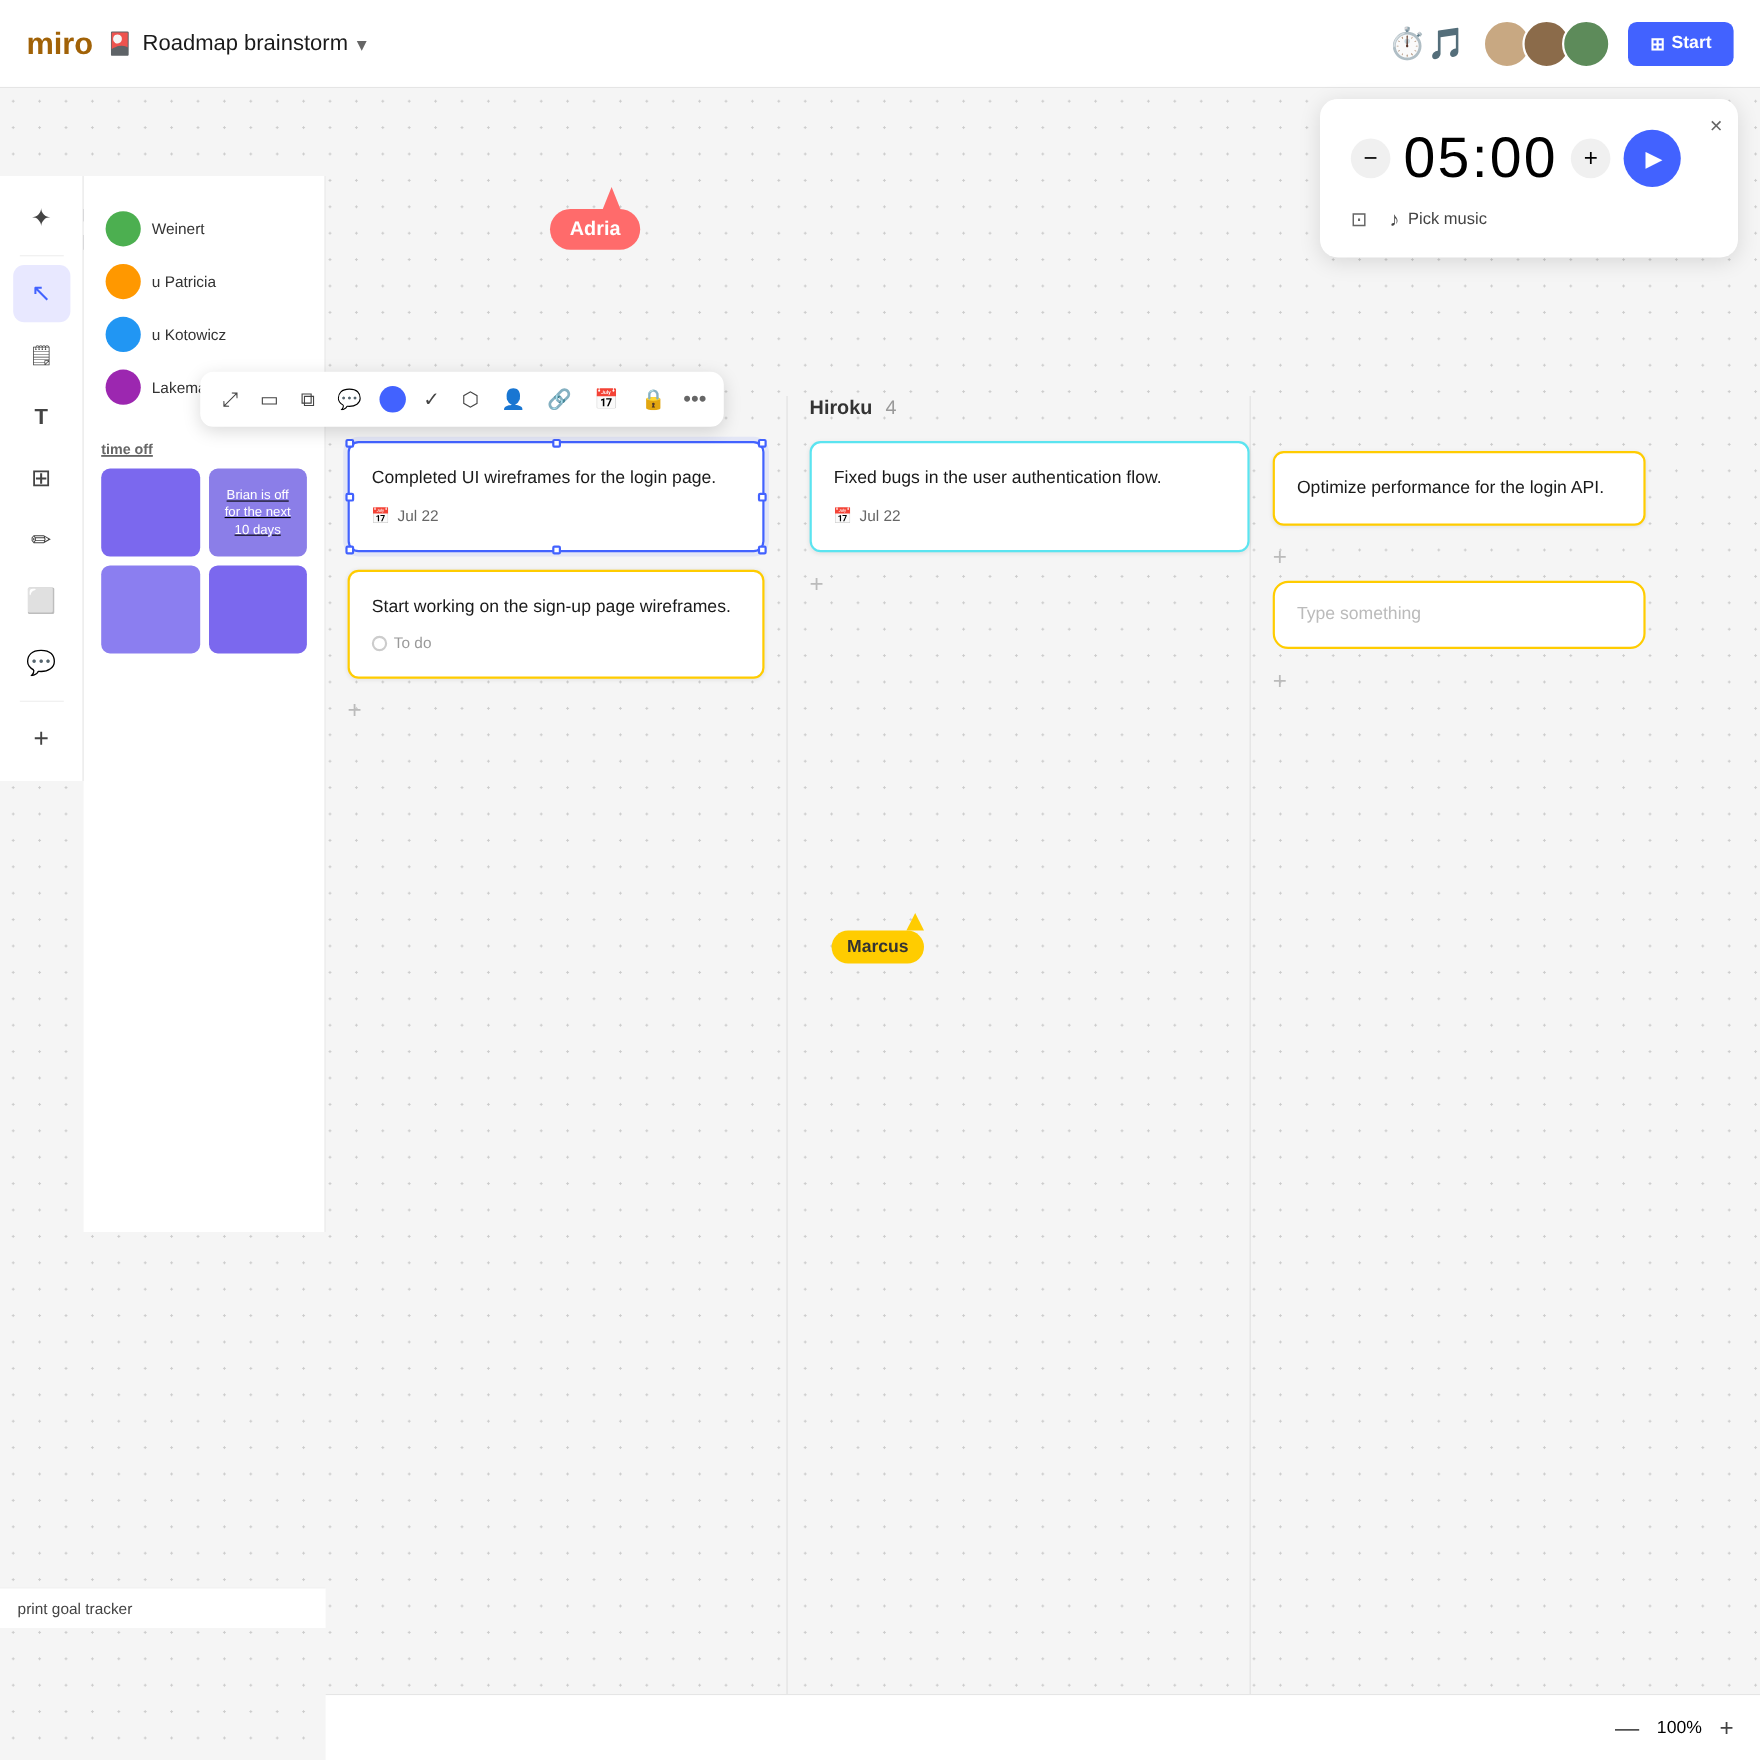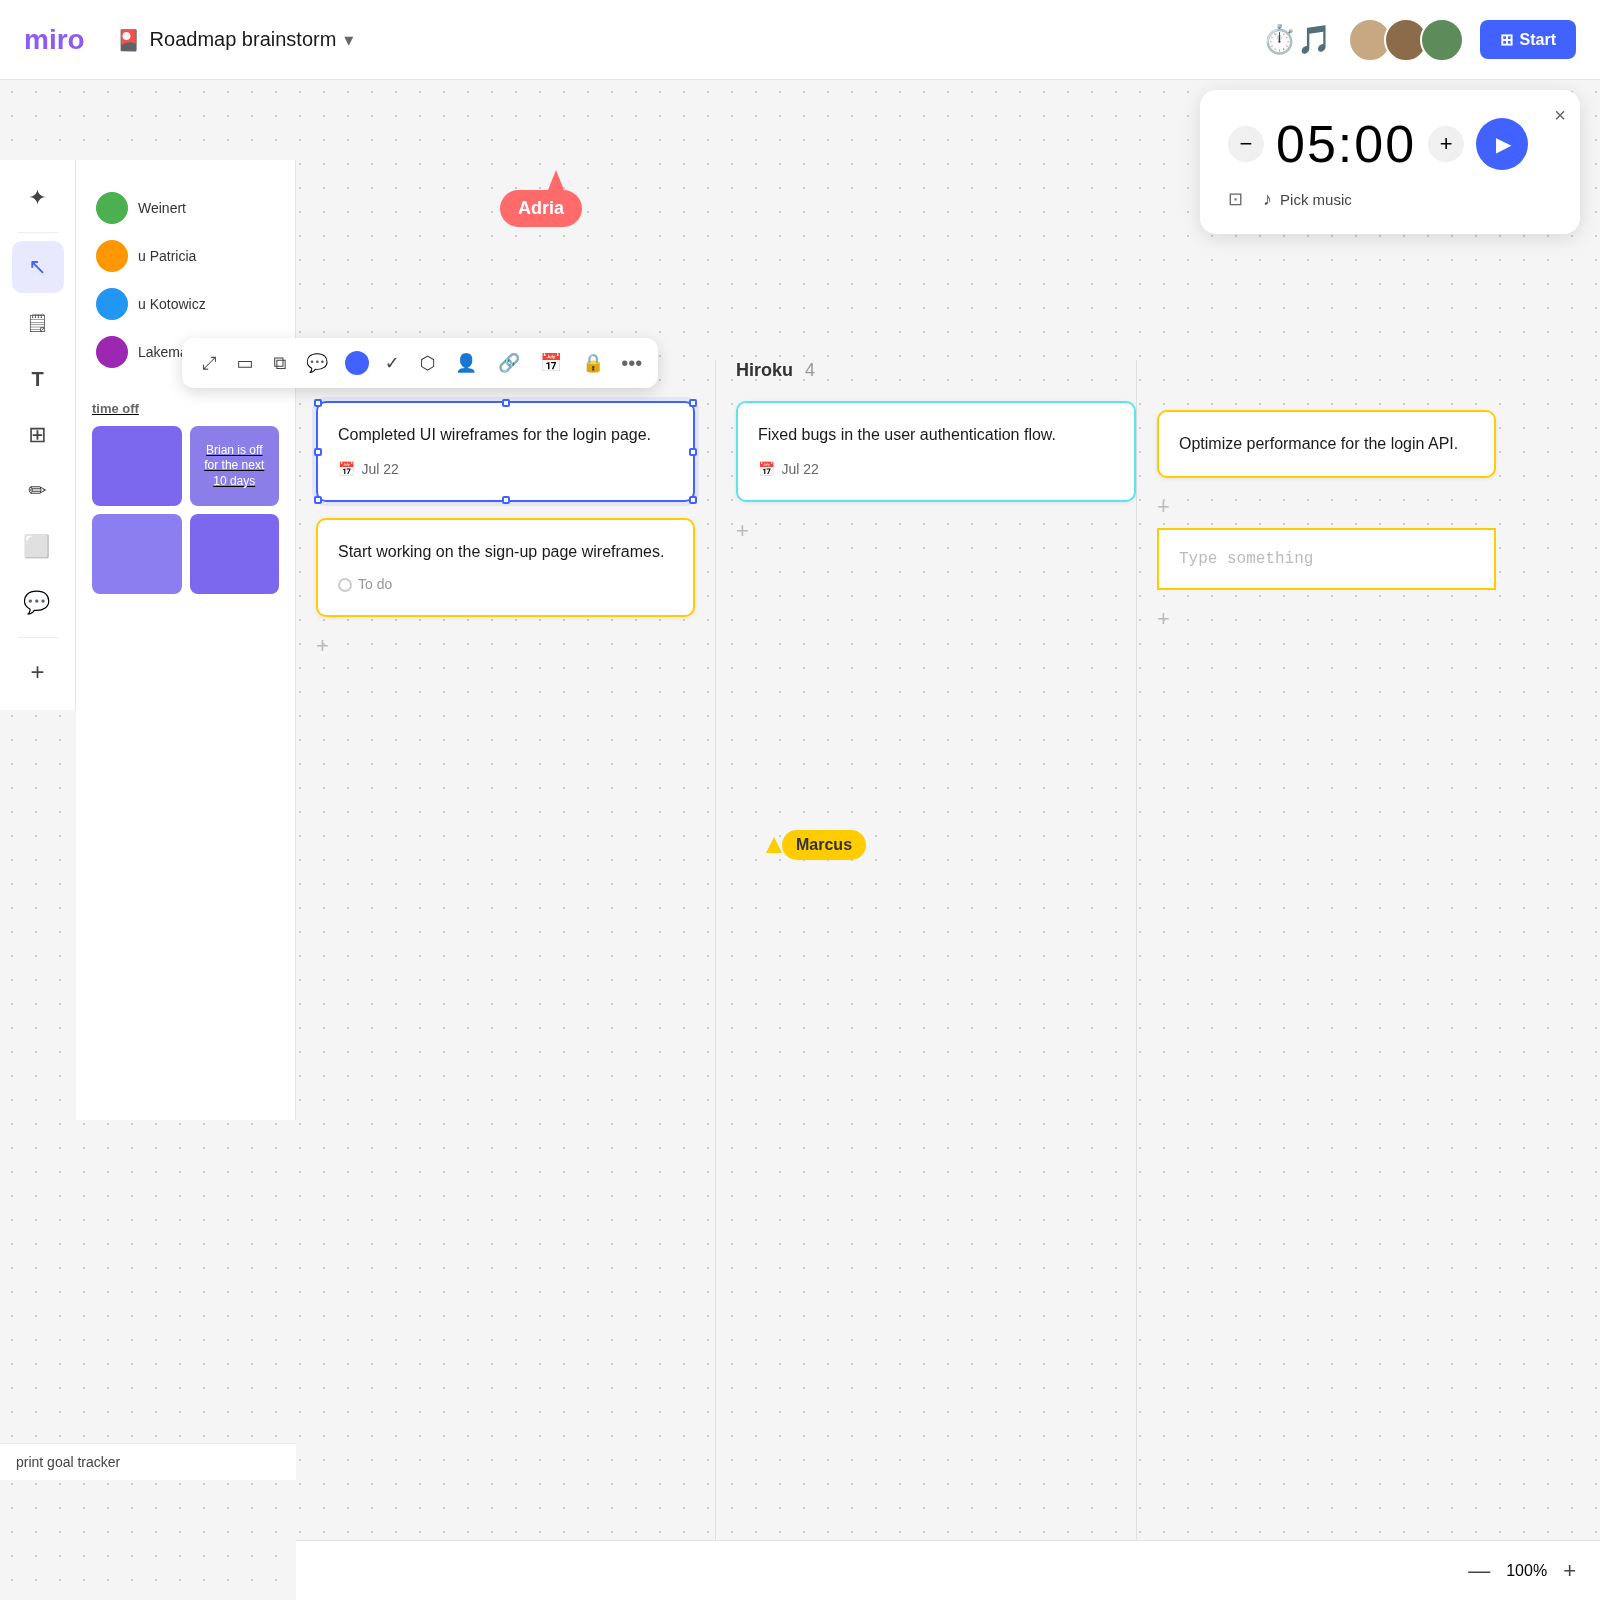--- a/index.html
+++ b/index.html
@@ -4,21 +4,21 @@
   <style>
     * { box-sizing: border-box; margin: 0; padding: 0; }
     body { font-family: -apple-system, BlinkMacSystemFont, 'Segoe UI', sans-serif; background: #f0f0f0; overflow: hidden; width: 1600px; height: 1600px; position: relative; }
 
     
     .topbar {
       position: absolute; top: 0; left: 0; right: 0; height: 80px;
       background: white; display: flex; align-items: center; padding: 0 24px;
       z-index: 100; border-bottom: 1px solid #e5e5e5;
     }
-    .logo { font-size: 28px; font-weight: 800; color: #8b5cf6; margin-right: 32px; }
+    .logo { font-size: 28px; font-weight: 800; color: #a16207; margin-right: 12px; }
     .board-icon { margin-right: 8px; font-size: 20px; }
     .board-title { font-size: 20px; font-weight: 500; color: #1a1a1a; }
     .board-dropdown { margin-left: 8px; font-size: 18px; color: #666; cursor: pointer; }
     .topbar-right { margin-left: auto; display: flex; align-items: center; gap: 16px; }
     .timer-icon { font-size: 28px; }
     .avatars { display: flex; }
     .avatar { width: 44px; height: 44px; border-radius: 50%; margin-left: -8px; border: 2px solid white; overflow: hidden; background: #ccc; }
     .avatar:first-child { margin-left: 0; }
     .share-btn {
       background: #4262FF; color: white; border: none; border-radius: 8px;
@@ -114,21 +114,21 @@
     .handle.tl { top: -4px; left: -4px; }
     .handle.tr { top: -4px; right: -4px; }
     .handle.bl { bottom: -4px; left: -4px; }
     .handle.br { bottom: -4px; right: -4px; }
     .handle.tm { top: -4px; left: 50%; transform: translateX(-50%); }
     .handle.bm { bottom: -4px; left: 50%; transform: translateX(-50%); }
     .handle.ml { left: -4px; top: 50%; transform: translateY(-50%); }
     .handle.mr { right: -4px; top: 50%; transform: translateY(-50%); }
 
     
-    .type-card { background: white; border-radius: 0; padding: 20px; margin-bottom: 16px; border: 2px solid #FFCC00; font-family: Liberation Mono, monospace; }
+    .type-card { background: white; border-radius: 14px; padding: 20px; margin-bottom: 16px; border: 2px solid #FFCC00; }
     .type-placeholder { color: #bbb; font-size: 16px; }
 
     
     .bottom-bar {
       position: absolute; bottom: 0; right: 0; width: calc(100% - 296px);
       height: 60px; background: white; border-top: 1px solid #e5e5e5;
       display: flex; align-items: center; justify-content: flex-end;
       padding: 0 24px; gap: 16px; z-index: 100;
     }
     .zoom-btn { font-size: 22px; cursor: pointer; color: #444; border: none; background: none; }
@@ -342,21 +342,21 @@
         <div class="type-card">
           <span class="type-placeholder">Type something</span>
         </div>
 
         <span class="add-btn">+</span>
       </div>
 
     </div>
 
     <div style="position: absolute; left: 460px; top: 490px; z-index: 60;">
-      <div style="display: flex; flex-direction: row; align-items: center;">
+      <div style="display: flex; flex-direction: column; align-items: flex-end;">
         <div style="width: 0; height: 0; border-left: 8px solid transparent; border-right: 8px solid transparent; border-bottom: 16px solid #FFCC00; margin-left: 10px;"></div>
         <div style="background: #FFCC00; border-radius: 16px; padding: 6px 14px; font-size: 16px; font-weight: 700; color: #333;">Marcus</div>
       </div>
     </div>
 
   </div>
 
   <div class="bottom-bar">
     <button class="zoom-btn">—</button>
     <span class="zoom-level">100%</span>

